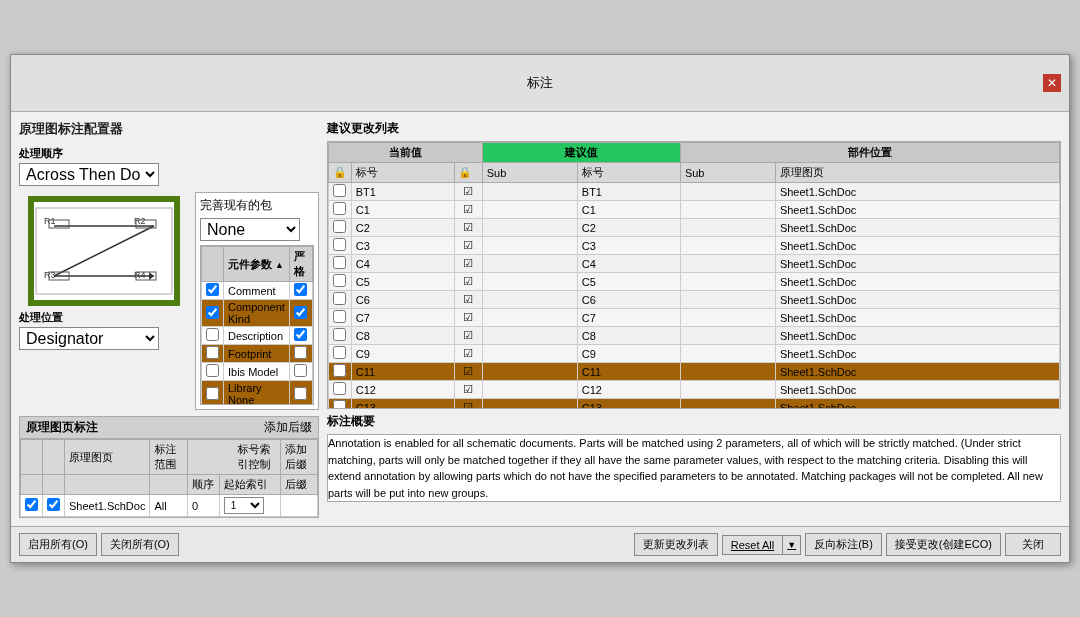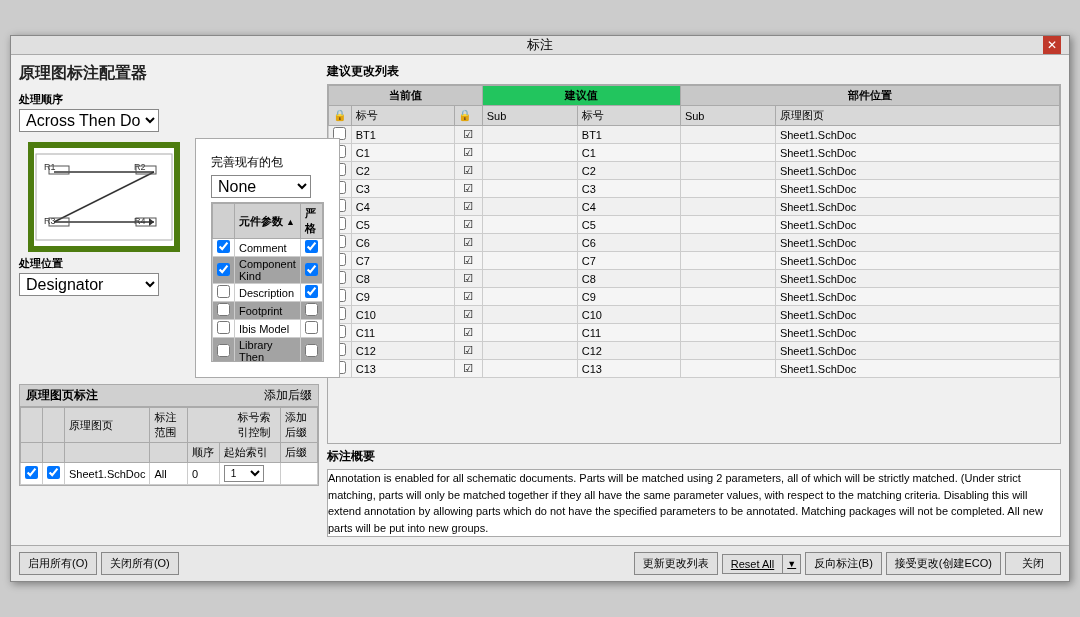--- a/index.html
+++ b/index.html
@@ -14,21 +14,21 @@
     }
     .window {
       width: 1060px;
       background: #f0f0f0;
       border: 1px solid #888;
       box-shadow: 2px 2px 8px rgba(0,0,0,0.4);
     }
     .title-bar {
       background: #e0e0e0;
       border-bottom: 1px solid #aaa;
-      padding: 0 8px;
+      padding: 19px 8px;
       display: flex;
       align-items: center;
       justify-content: space-between;
     }
     .title-bar-title {
       flex: 1;
       text-align: center;
       font-size: 13px;
     }
     .close-btn {
@@ -51,21 +51,21 @@
     .left-panel {
       width: 300px;
       flex-shrink: 0;
       margin-right: 8px;
     }
     .right-panel {
       flex: 1;
     }
     .section-title {
       font-weight: bold;
-      font-size: 16px;
+      font-size: 13px;
       margin-bottom: 4px;
       color: #222;
     }
     select {
       font-size: 16px;
       padding: 1px 2px;
       border: 1px solid #888;
       background: #fff;
     }
     .select-wide {
@@ -213,29 +213,29 @@
     }
     .split-btn-main {
       border-right: none;
     }
     .split-btn-arrow {
       padding: 3px 4px;
       border-left: 1px solid #888;
       font-size: 9px;
     }
     .changes-table-wrapper {
-      height: 360px;
+      height: 268px;
       overflow-y: auto;
       border: 1px solid #aaa;
     }
     .sort-arrow {
       font-size: 9px;
     }
     .striped-row td {
-      background: #a3a3a3;
+      background: #a16207;
     }
     .params-wrapper {
       max-height: 160px;
       overflow-y: auto;
       border: 1px solid #aaa;
     }
   </style>
 </head>
 <body>
 
@@ -298,21 +298,21 @@
           <div style="margin-top:4px;">
             <div class="sub-section-title">处理位置</div>
             <select class="select-wide">
               <option>Designator</option>
               <option>Position</option>
               <option>Alpha</option>
             </select>
           </div>
         </div>
 
-        <div style="flex:1; border:1px solid #aaa; background:#fff; padding:15px; position:relative;">
+        <div style="flex:1; border:1px solid #aaa; background:#fff; padding:4px; position:relative;">
           <div style="display:flex; align-items:center; gap:4px; margin-bottom:4px; flex-wrap:wrap;">
             <span>完善现有的包</span>
             <select class="select-medium">
               <option>None</option>
               <option>All</option>
               <option>Current</option>
             </select>
           </div>
           <div class="params-wrapper">
             <table class="params-table">
@@ -344,21 +344,21 @@
     <td class="param-name">Footprint</td>
     <td class="strict-col"><input type="checkbox" style=""></td>
   </tr>
                   <tr>
     <td class="checkbox-cell"><input type="checkbox" style=""></td>
     <td class="param-name">Ibis Model</td>
     <td class="strict-col"><input type="checkbox" style=""></td>
   </tr>
                   <tr class="striped-row">
     <td class="checkbox-cell"><input type="checkbox" style=""></td>
-    <td class="param-name">Library Then</td>
+    <td class="param-name">Library None</td>
     <td class="strict-col"><input type="checkbox" style=""></td>
   </tr>
                 </tbody>
             </table>
           </div>
         </div>
       </div>
 
       <div class="schematic-pages-section">
         <div style="display:flex; justify-content:space-between; background:#d0d0d0; padding:2px 6px; border:1px solid #aaa; border-bottom:none;">
@@ -512,29 +512,20 @@
   </tr>
               <tr class="striped-row">
     <td class="checkbox-cell"><input type="checkbox" style=""></td>
     <td>C9</td>
     <td class="checkbox-cell"><span>☑</span></td>
     <td></td>
     <td>C9</td>
     <td></td>
     <td>Sheet1.SchDoc</td>
   </tr>
-              <tr>
-    <td class="checkbox-cell"><input type="checkbox" style=""></td>
-    <td>C10</td>
-    <td class="checkbox-cell"><span>☑</span></td>
-    <td></td>
-    <td>C10</td>
-    <td></td>
-    <td>Sheet1.SchDoc</td>
-  </tr>
               <tr class="striped-row">
     <td class="checkbox-cell"><input type="checkbox" style=""></td>
     <td>C11</td>
     <td class="checkbox-cell"><span>☑</span></td>
     <td></td>
     <td>C11</td>
     <td></td>
     <td>Sheet1.SchDoc</td>
   </tr>
               <tr>

